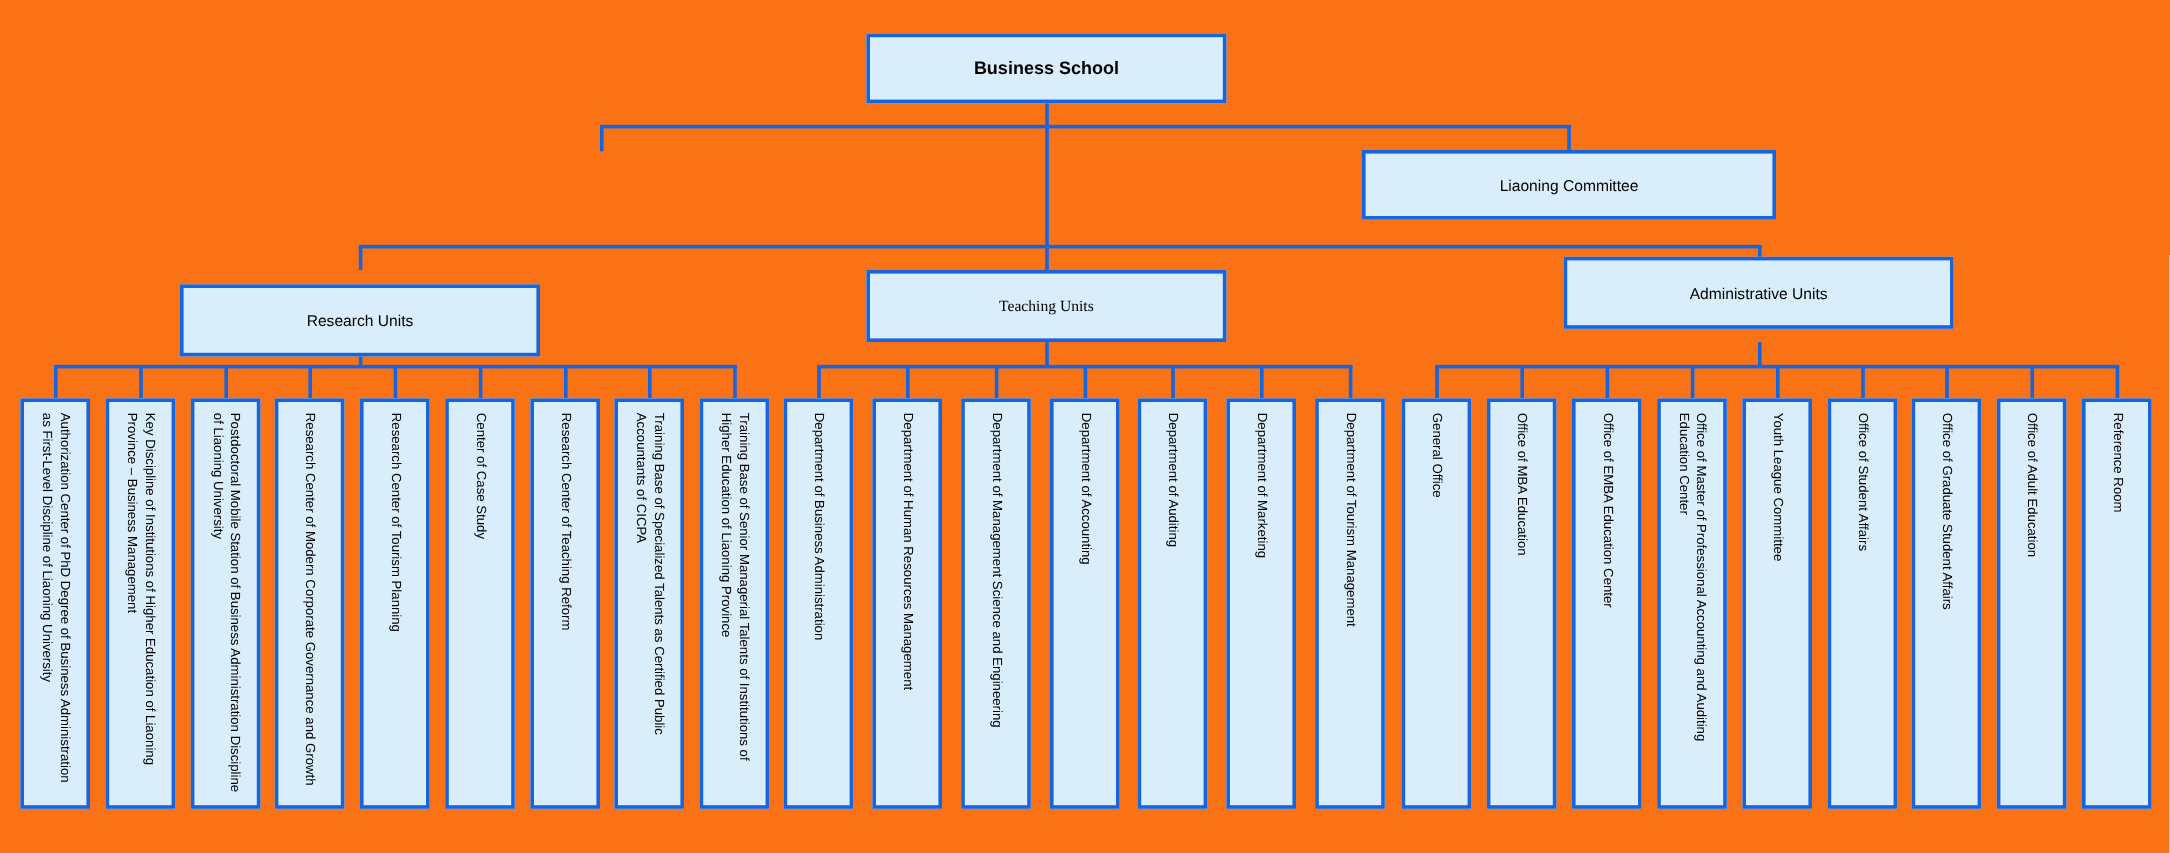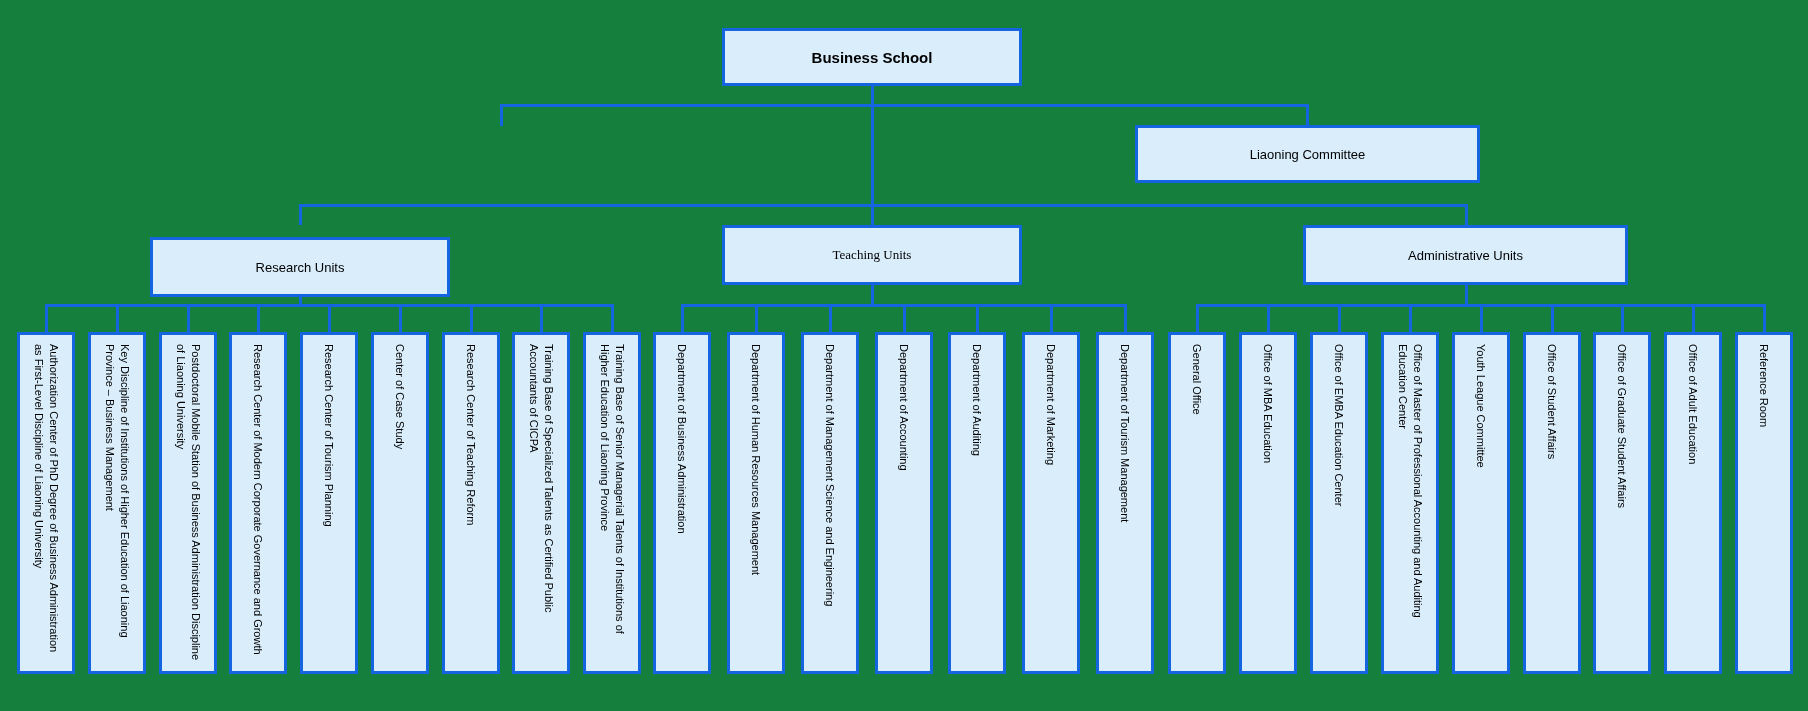--- a/index.html
+++ b/index.html
@@ -1,20 +1,20 @@
 <!DOCTYPE html>
 <html style="--box-fill: #d9edfb; --box-border: #1565e0; --line-color: #1565e0; --text-color: #000000;"><head>
 <meta charset="utf-8">
 <style>
   html, body { margin: 0; padding: 0; background: #ffffff; }
   .canvas {
     position: relative;
     width: 1808px;
     height: 711px;
-    background: #15803d;
+    background: #f97316;
     font-family: "Liberation Sans", sans-serif;
     overflow: hidden;
   }
   .box {
     position: absolute;
     background: var(--box-fill, #d9edfb);
     border: 3px solid var(--box-border, #1565e0);
     box-sizing: border-box;
     color: var(--text-color, #000000);
   }
@@ -36,21 +36,21 @@
     font-size: 11px;
     line-height: 1.32;
   }
   .cline { position: absolute; background: var(--line-color, #1565e0); }
   
   #box-root        { left: 722px;  top: 28px;  width: 300px; height: 58px; }
   #box-committee-0 { left: 329px;  top: 126px; width: 344px; height: 58px; }
   #box-committee-1 { left: 1135px; top: 125px; width: 345px; height: 58px; }
   #box-group-0     { left: 150px;  top: 237px; width: 300px; height: 60px; }
   #box-group-1     { left: 722px;  top: 225px; width: 300px; height: 60px; font-family: Liberation Serif, serif; }
-  #box-group-2     { left: 1303px; top: 225px; width: 325px; height: 60px; }
+  #box-group-2     { left: 1303px; top: 214px; width: 325px; height: 60px; }
 </style>
 </head>
 <body>
 
 <div class="canvas">
   <div id="connector-layer">
       <div class="cline" style="left: 870.5px; top: 86px; width: 3px; height: 139px;"></div>
       <div class="cline" style="left: 499.5px; top: 103.5px; width: 809px; height: 3px;"></div>
       <div class="cline" style="left: 499.5px; top: 105px; width: 3px; height: 21px;"></div>
       <div class="cline" style="left: 1305.5px; top: 105px; width: 3px; height: 20px;"></div>

